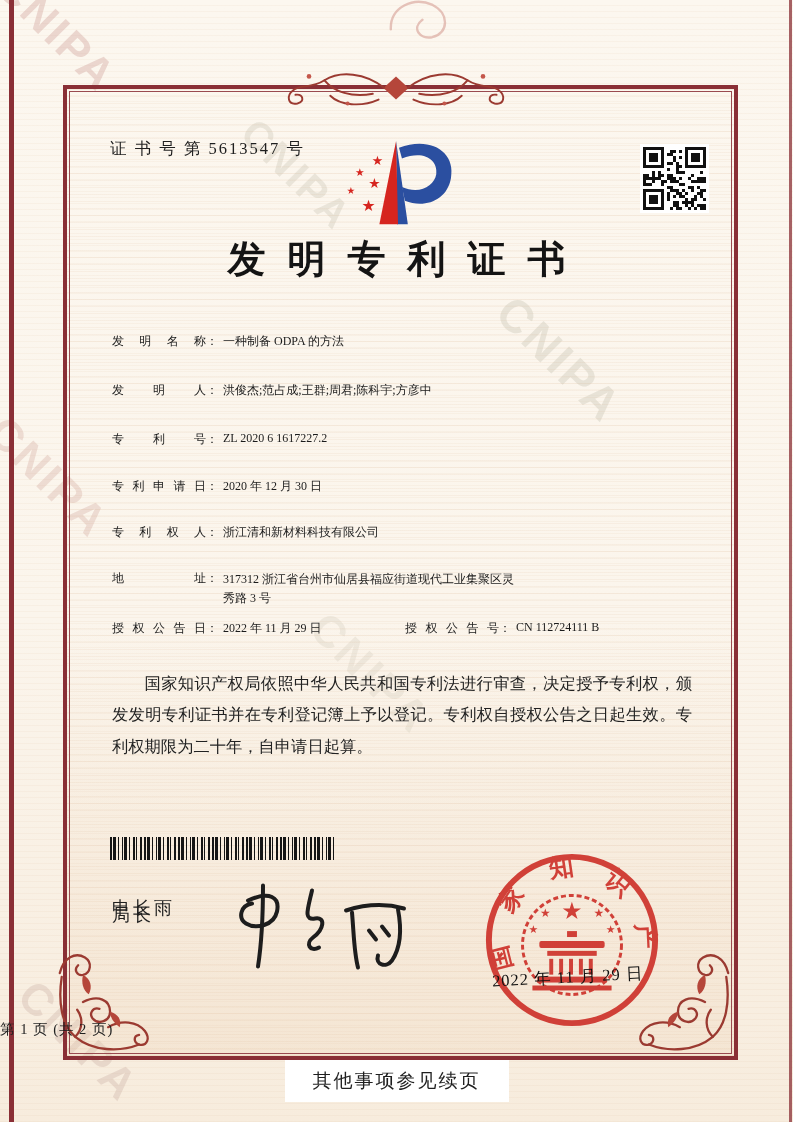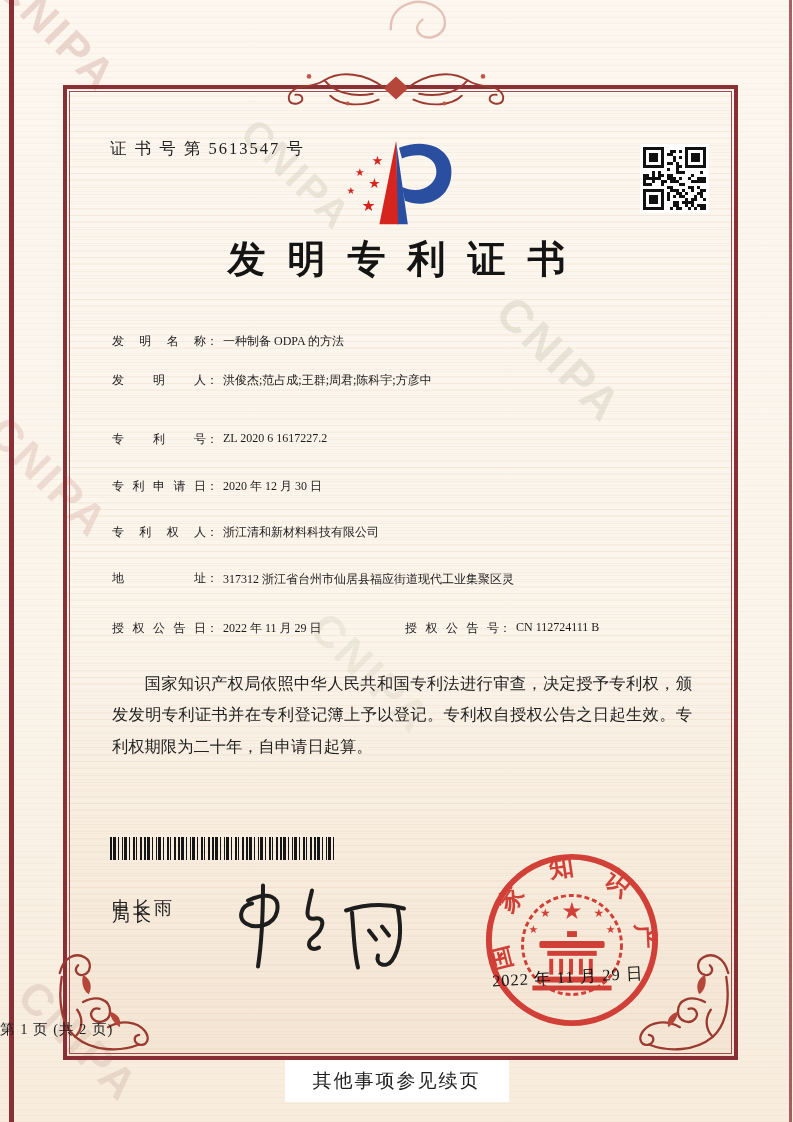--- a/index.html
+++ b/index.html
@@ -299,34 +299,34 @@
           <rect x="6" y="48" width="9" height="9"></rect>
         </g>
       </svg>
     </div>
 
     <div class="title">发明专利证书</div>
 
     <div class="frow" style="top:333px">
       <span class="flabel">发明名称</span><span class="fcolon">：</span><span class="fval">一种制备 ODPA 的方法</span>
     </div>
-    <div class="frow" style="top:372px">
+    <div class="frow" style="top:382px">
       <span class="flabel">发明人</span><span class="fcolon">：</span><span class="fval">洪俊杰;范占成;王群;周君;陈科宇;方彦中</span>
     </div>
     <div class="frow" style="top:431px">
       <span class="flabel">专利号</span><span class="fcolon">：</span><span class="fval">ZL 2020 6 1617227.2</span>
     </div>
     <div class="frow" style="top:478px">
       <span class="flabel">专利申请日</span><span class="fcolon">：</span><span class="fval">2020 年 12 月 30 日</span>
     </div>
     <div class="frow" style="top:524px">
       <span class="flabel">专利权人</span><span class="fcolon">：</span><span class="fval">浙江清和新材料科技有限公司</span>
     </div>
     <div class="frow" style="top:570px">
-      <span class="flabel">地址</span><span class="fcolon">：</span><span class="fval"><div>317312 浙江省台州市仙居县福应街道现代工业集聚区灵</div></span>
+      <span class="flabel">地址</span><span class="fcolon">：</span><span class="fval"><div>317312 浙江省台州市仙居县福应街道现代工业集聚区灵</div><div>秀路 3 号</div></span>
     </div>
     <div class="frow" style="top:620px">
       <span class="flabel">授权公告日</span><span class="fcolon">：</span><span class="fval">2022 年 11 月 29 日</span>
     </div>
     <div class="frow" style="top:620px;left:405px">
       <span class="flabel">授权公告号</span><span class="fcolon">：</span><span class="fval">CN 112724111 B</span>
     </div>
 
     <div class="paras">
       <p>国家知识产权局依照中华人民共和国专利法进行审查，决定授予专利权，颁发发明专利证书并在专利登记簿上予以登记。专利权自授权公告之日起生效。专利权期限为二十年，自申请日起算。</p>

